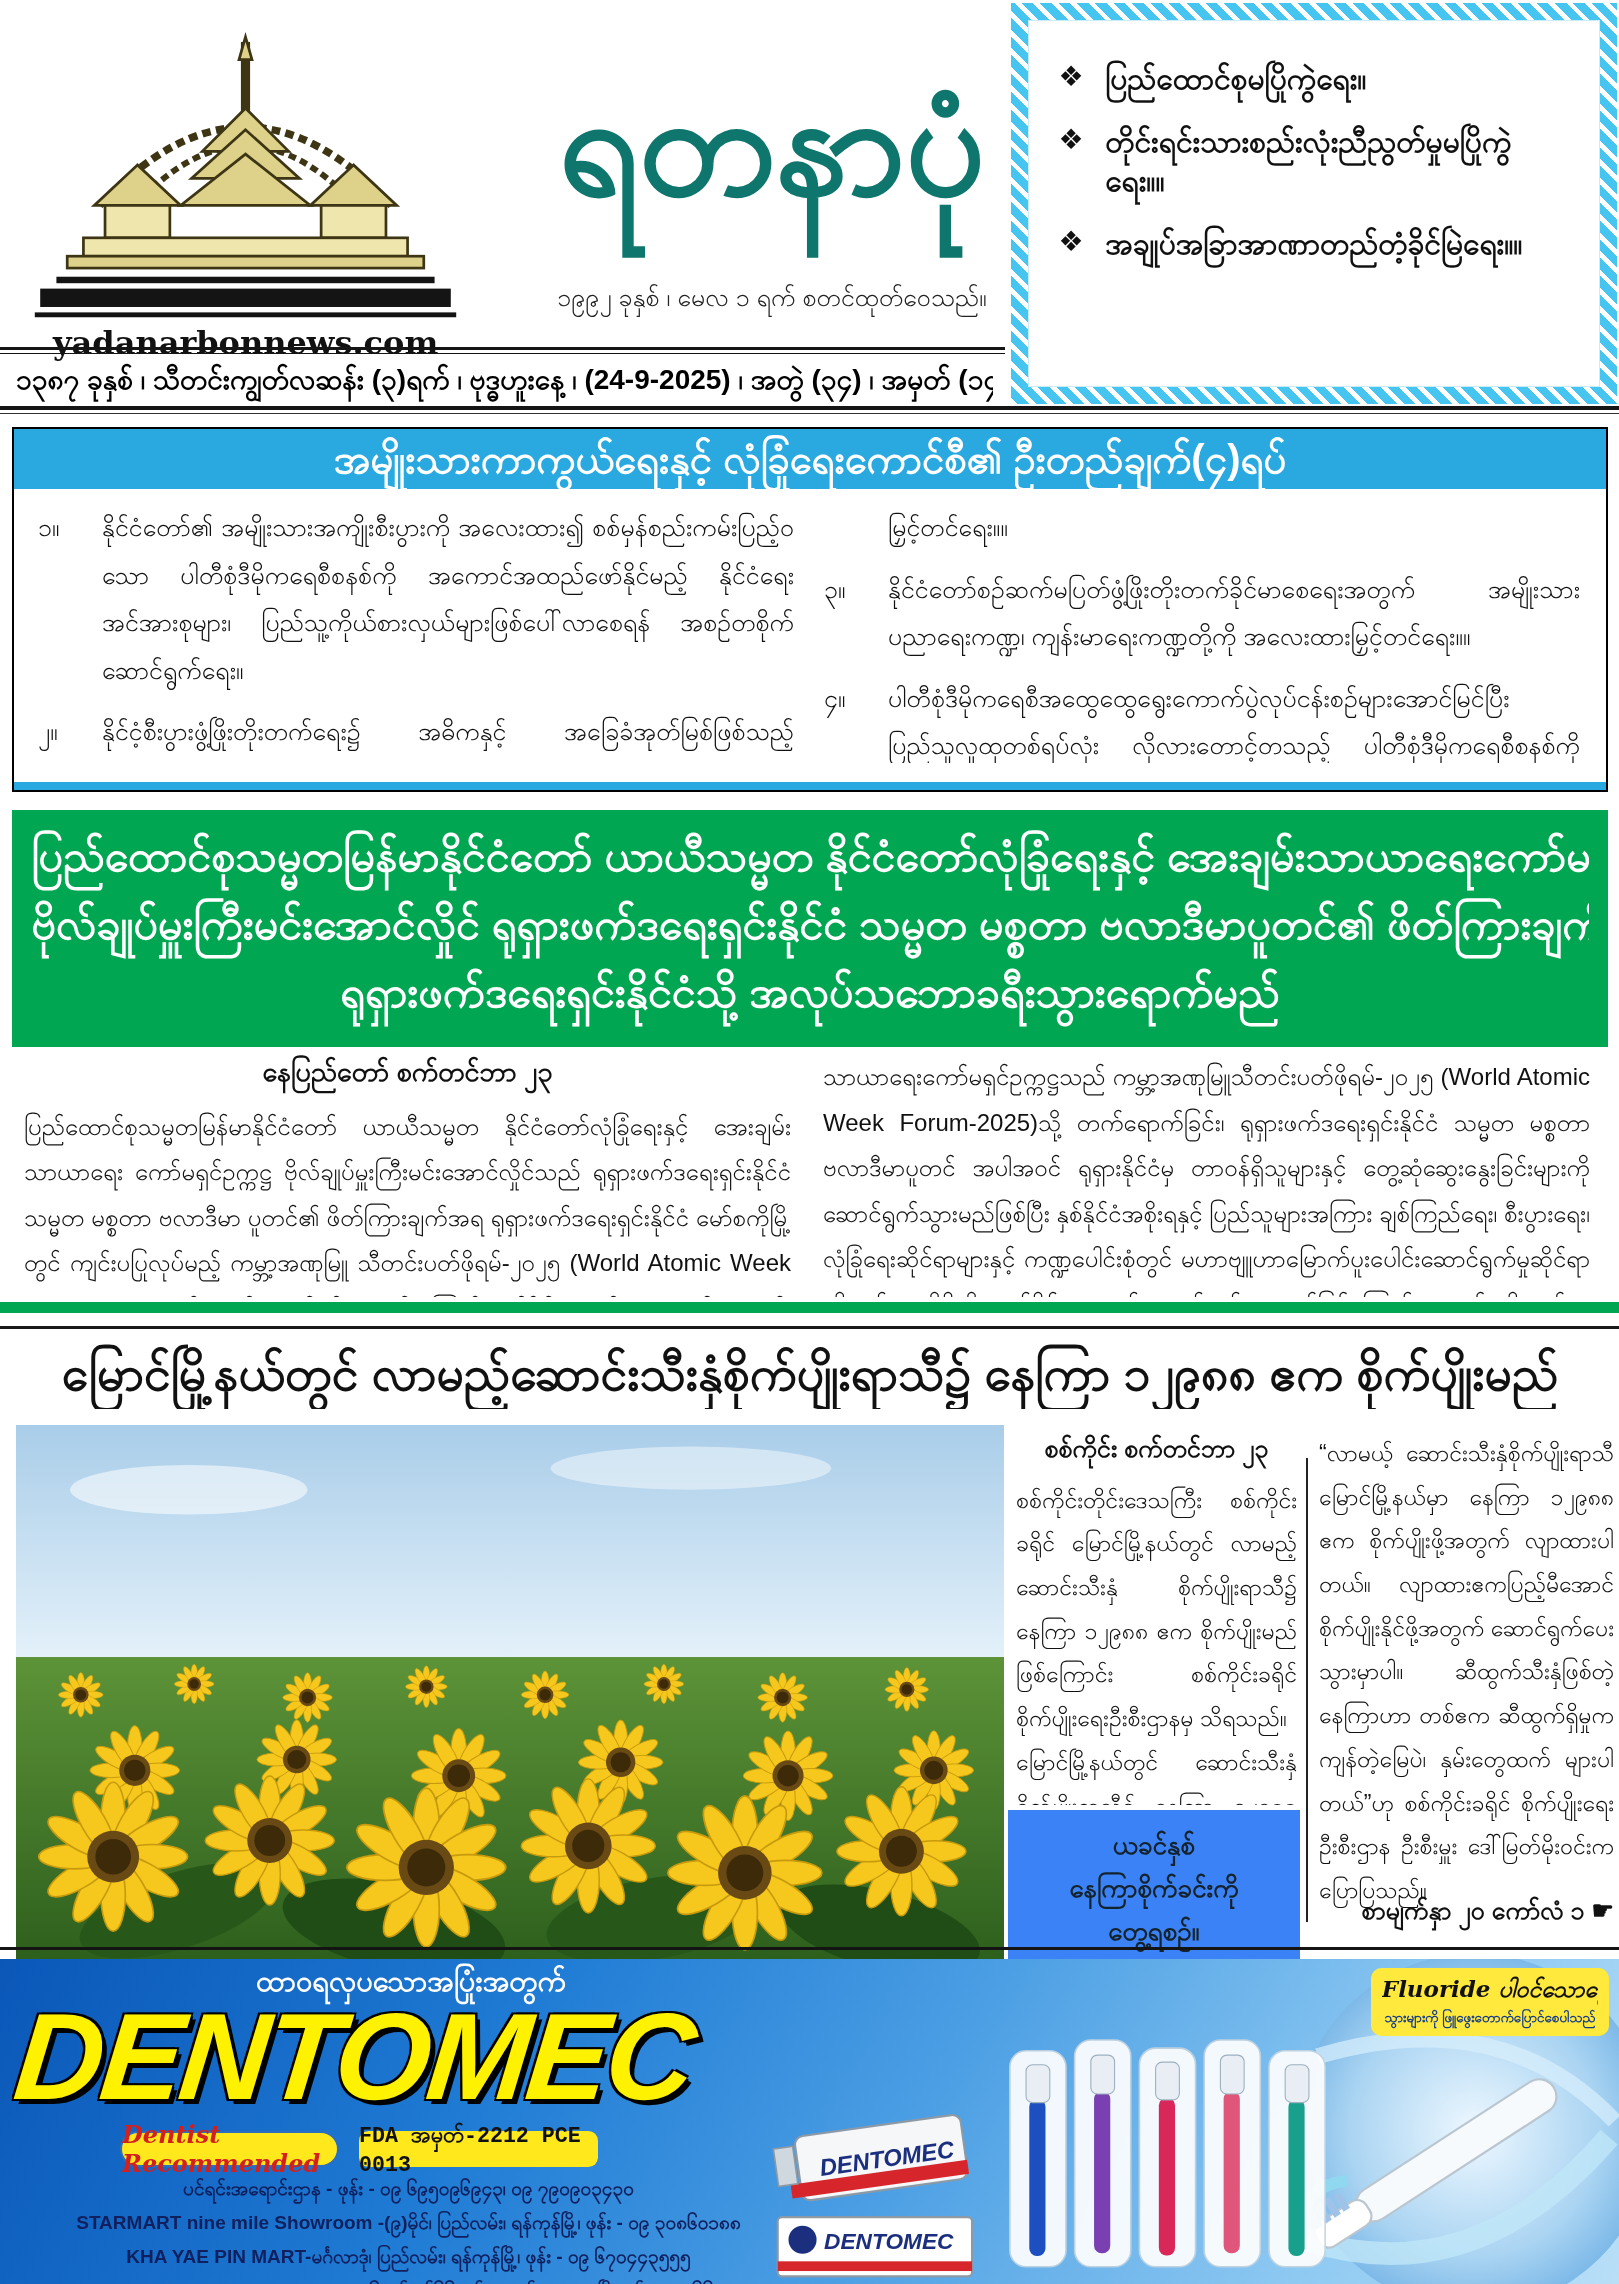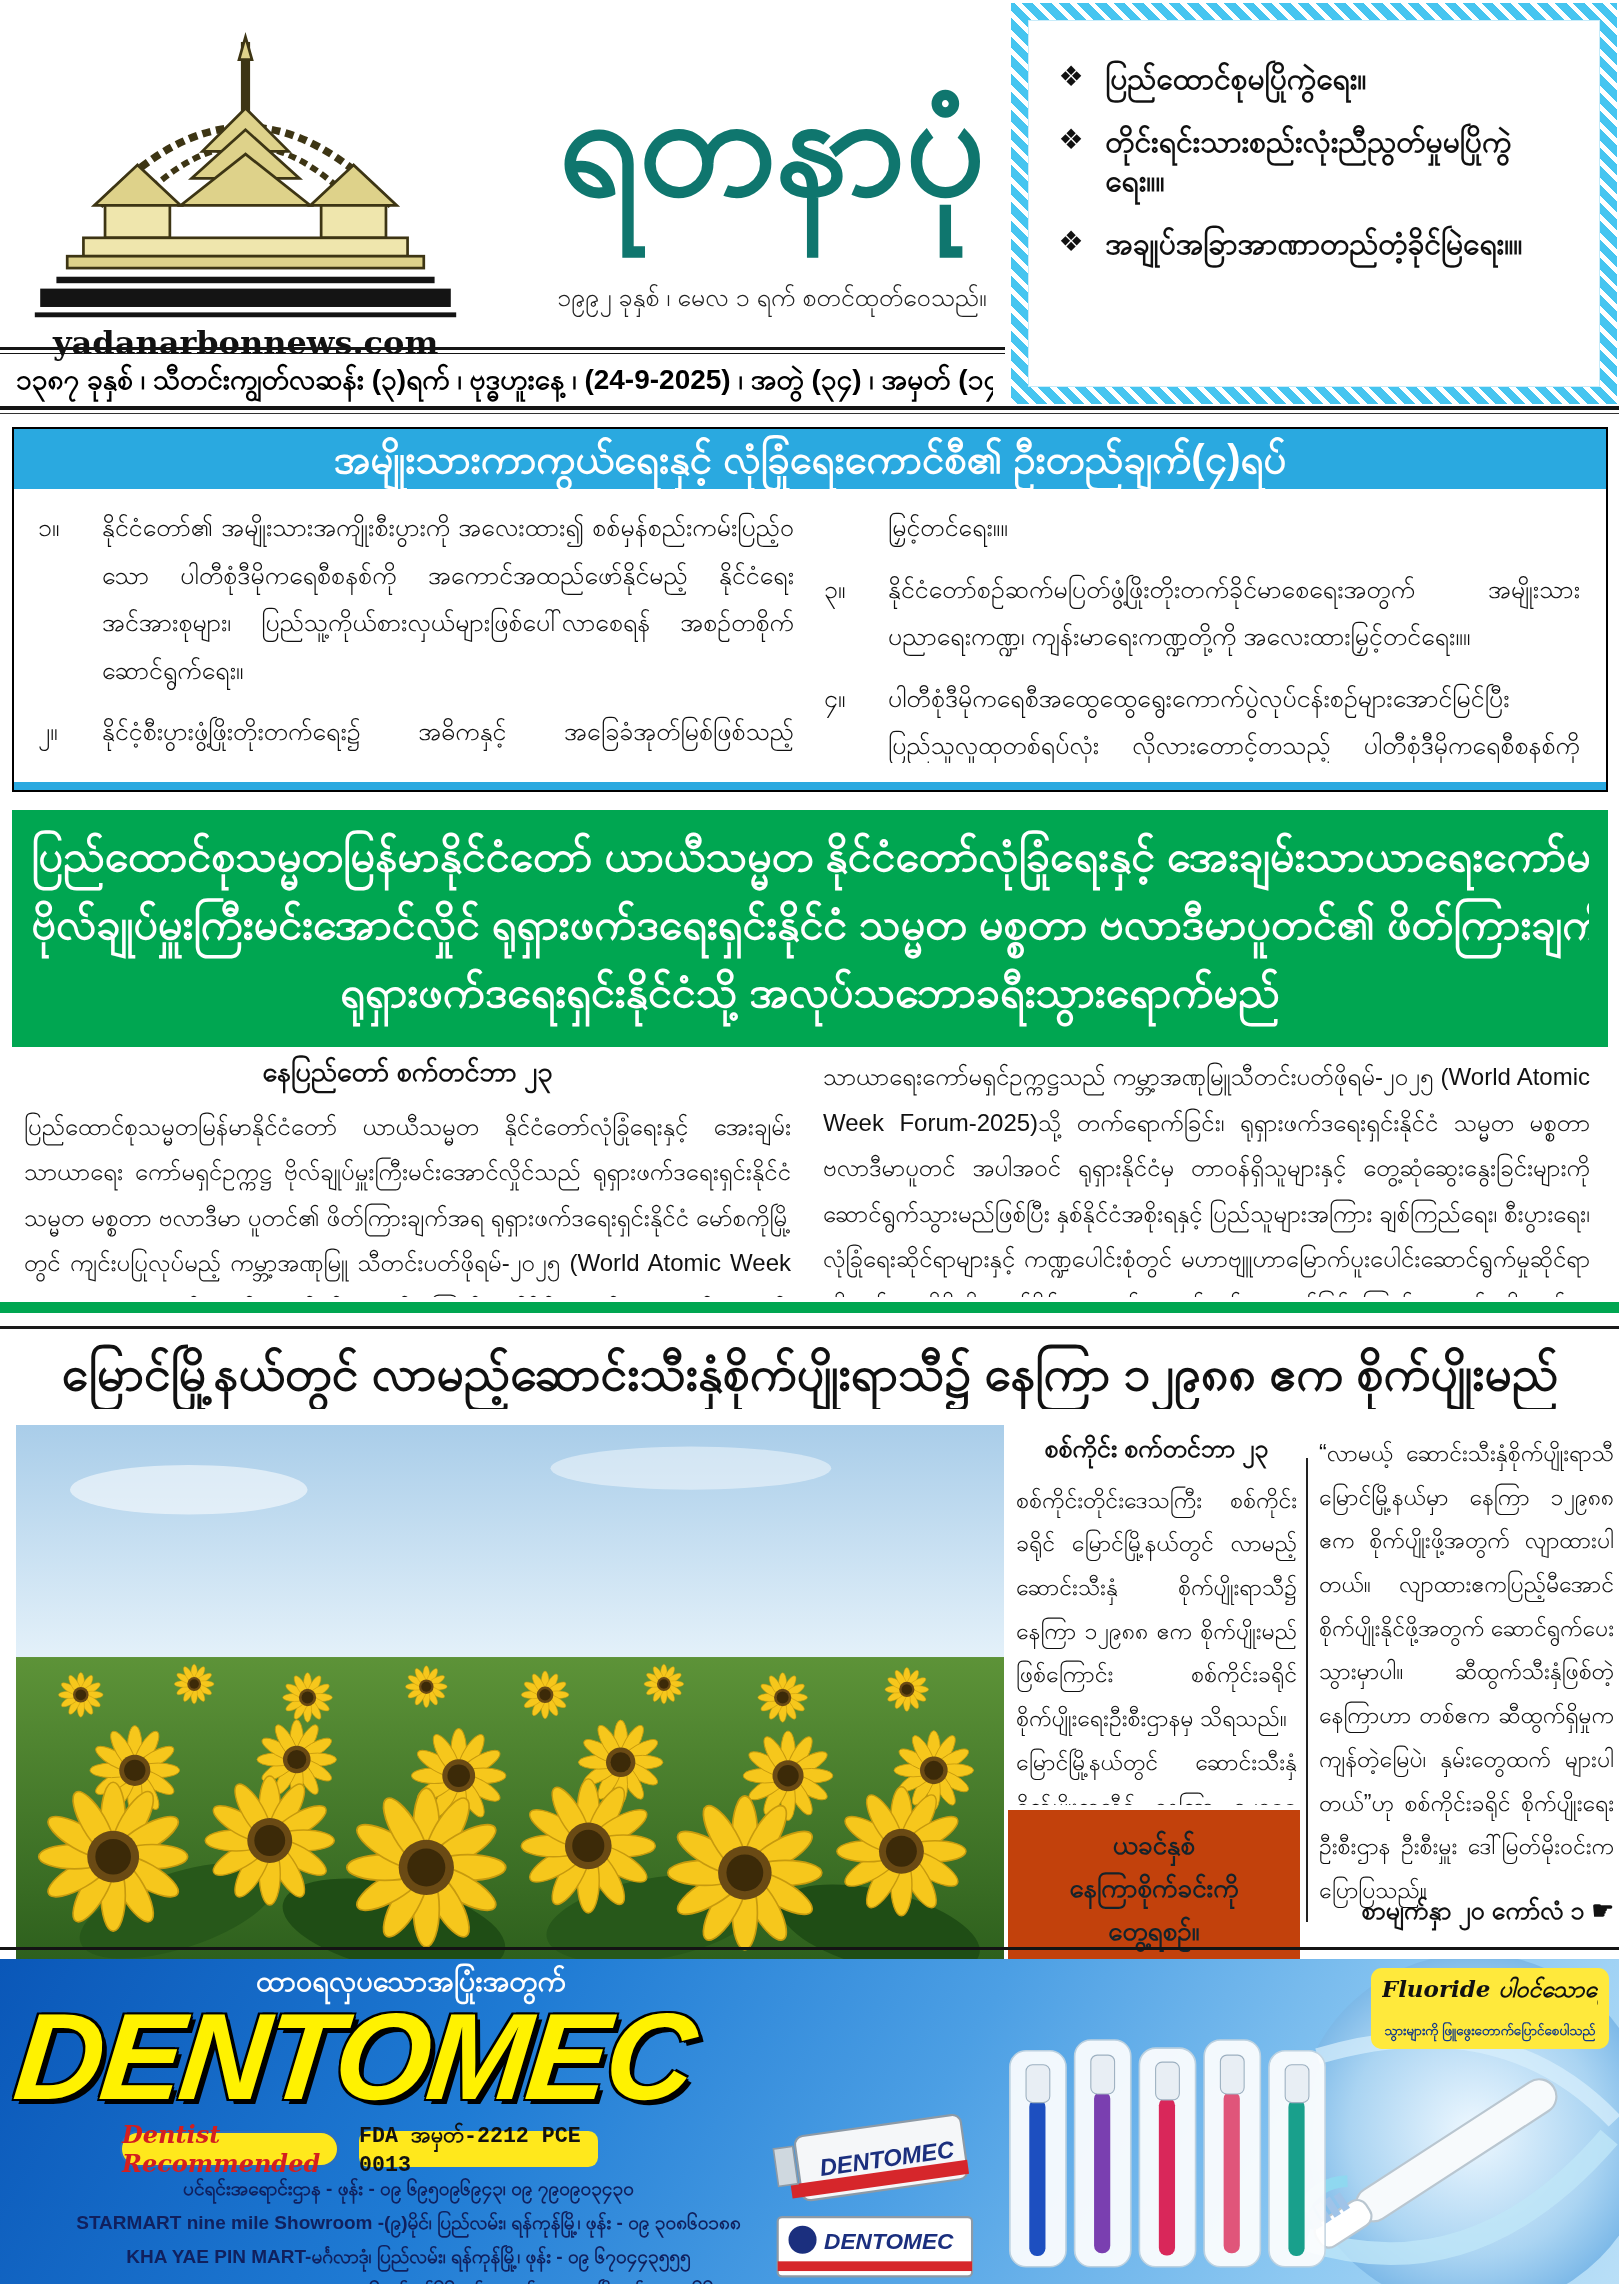--- a/index.html
+++ b/index.html
@@ -47,21 +47,21 @@
   .body-p{font-size:24px;line-height:1.9;}
   .green-strip{left:0;top:1302px;width:1620px;height:10.8px;background:#00a651;}
   .rule-c{left:0;top:1326px;width:1620px;height:3.2px;background:#1a1a1a;}
   
   .a3-head{left:21.6px;top:1338px;width:1577px;height:71px;font-size:48px;font-weight:bold;
            text-align:center;line-height:71px;}
   .photo{left:16px;top:1425px;width:988px;height:545px;}
   .a3-colA{left:1016px;top:1432px;width:281px;height:373px;overflow:hidden;}
   .a3-colB{left:1319px;top:1432px;width:295px;height:486px;overflow:hidden;}
   .vrule{left:1306px;top:1458px;width:2.2px;height:464px;background:#222;}
-  .caption-box{left:1008px;top:1810px;width:292px;height:161px;background:#c2410c;
+  .caption-box{left:1008px;top:1810px;width:292px;height:161px;background:#3b82f6;
                display:flex;flexDirection:column;text-align:center;flex-direction:column;
                justify-content:center;gap:4.3px;}
   .cap-line{font-size:26px;font-weight:bold;color:#14232b;}
   .jump-line{left:1319px;top:1894px;width:295px;text-align:right;font-size:25px;font-weight:bold;}
   .rule-d{left:0;top:1947px;width:1620px;height:3.2px;background:#141414;}
   
   .ad{left:0;top:1959px;width:1620px;height:397px;
       background:linear-gradient(120deg,#0a57b8 0%,#1f7bd4 30%,#4c9fe4 55%,#8ec9f2 80%,#bfe2f8 100%);}
   .ad-tagline{left:184px;top:3.2px;width:454px;font-size:29px;font-weight:bold;color:#fff;text-align:center;}
   .ad-brand{left:16px;top:33px;width:745px;font-size:123px;font-weight:bold;font-style:italic;
@@ -70,21 +70,21 @@
   .pill{box-sizing:border-box;height:36px;border-radius:21.6px;display:flex;align-items:center;justify-content:center;font-family:Liberation Mono, monospace;}
   .pill-dr{left:120px;top:172px;width:219px;background:#ffe81c;border:2.7px solid #2b6fc0;
            font-family:"DejaVu Serif",serif;font-style:italic;font-weight:bold;font-size:24px;color:#d41f1f;}
   .pill-fda{left:359px;top:172px;width:239px;background:#ffe81c;border-radius:9.7px;
             font-weight:bold;font-size:21.6px;color:#111;}
   .ad-contacts{left:25px;top:217px;width:767px;}
   .contact-line{font-size:19px;font-weight:bold;color:#10205e;margin-bottom:6px;text-align:center;}
   .fluoride-box{left:1371px;top:8.6px;width:238px;box-sizing:border-box;padding:6.5px 10.8px;
                 background:#ffe93c;border-radius:10.8px;text-align:center;}
   .fl1{font-family:"DejaVu Serif",serif;font-style:italic;font-weight:bold;font-size:23px;color:#111;}
-  .fl2{font-size:13.5px;font-weight:bold;color:#123a8c;margin-top:14px;}
+  .fl2{font-size:13.5px;font-weight:bold;color:#123a8c;margin-top:1px;}
 </style>
 </head>
 <body>
 
 <div class="page">
 
   <div class="abs logo-block">
     <svg width="443" height="292" viewBox="0 0 820 540">
       <g stroke="#3d3514" stroke-width="5" fill="#ded28a">
 

